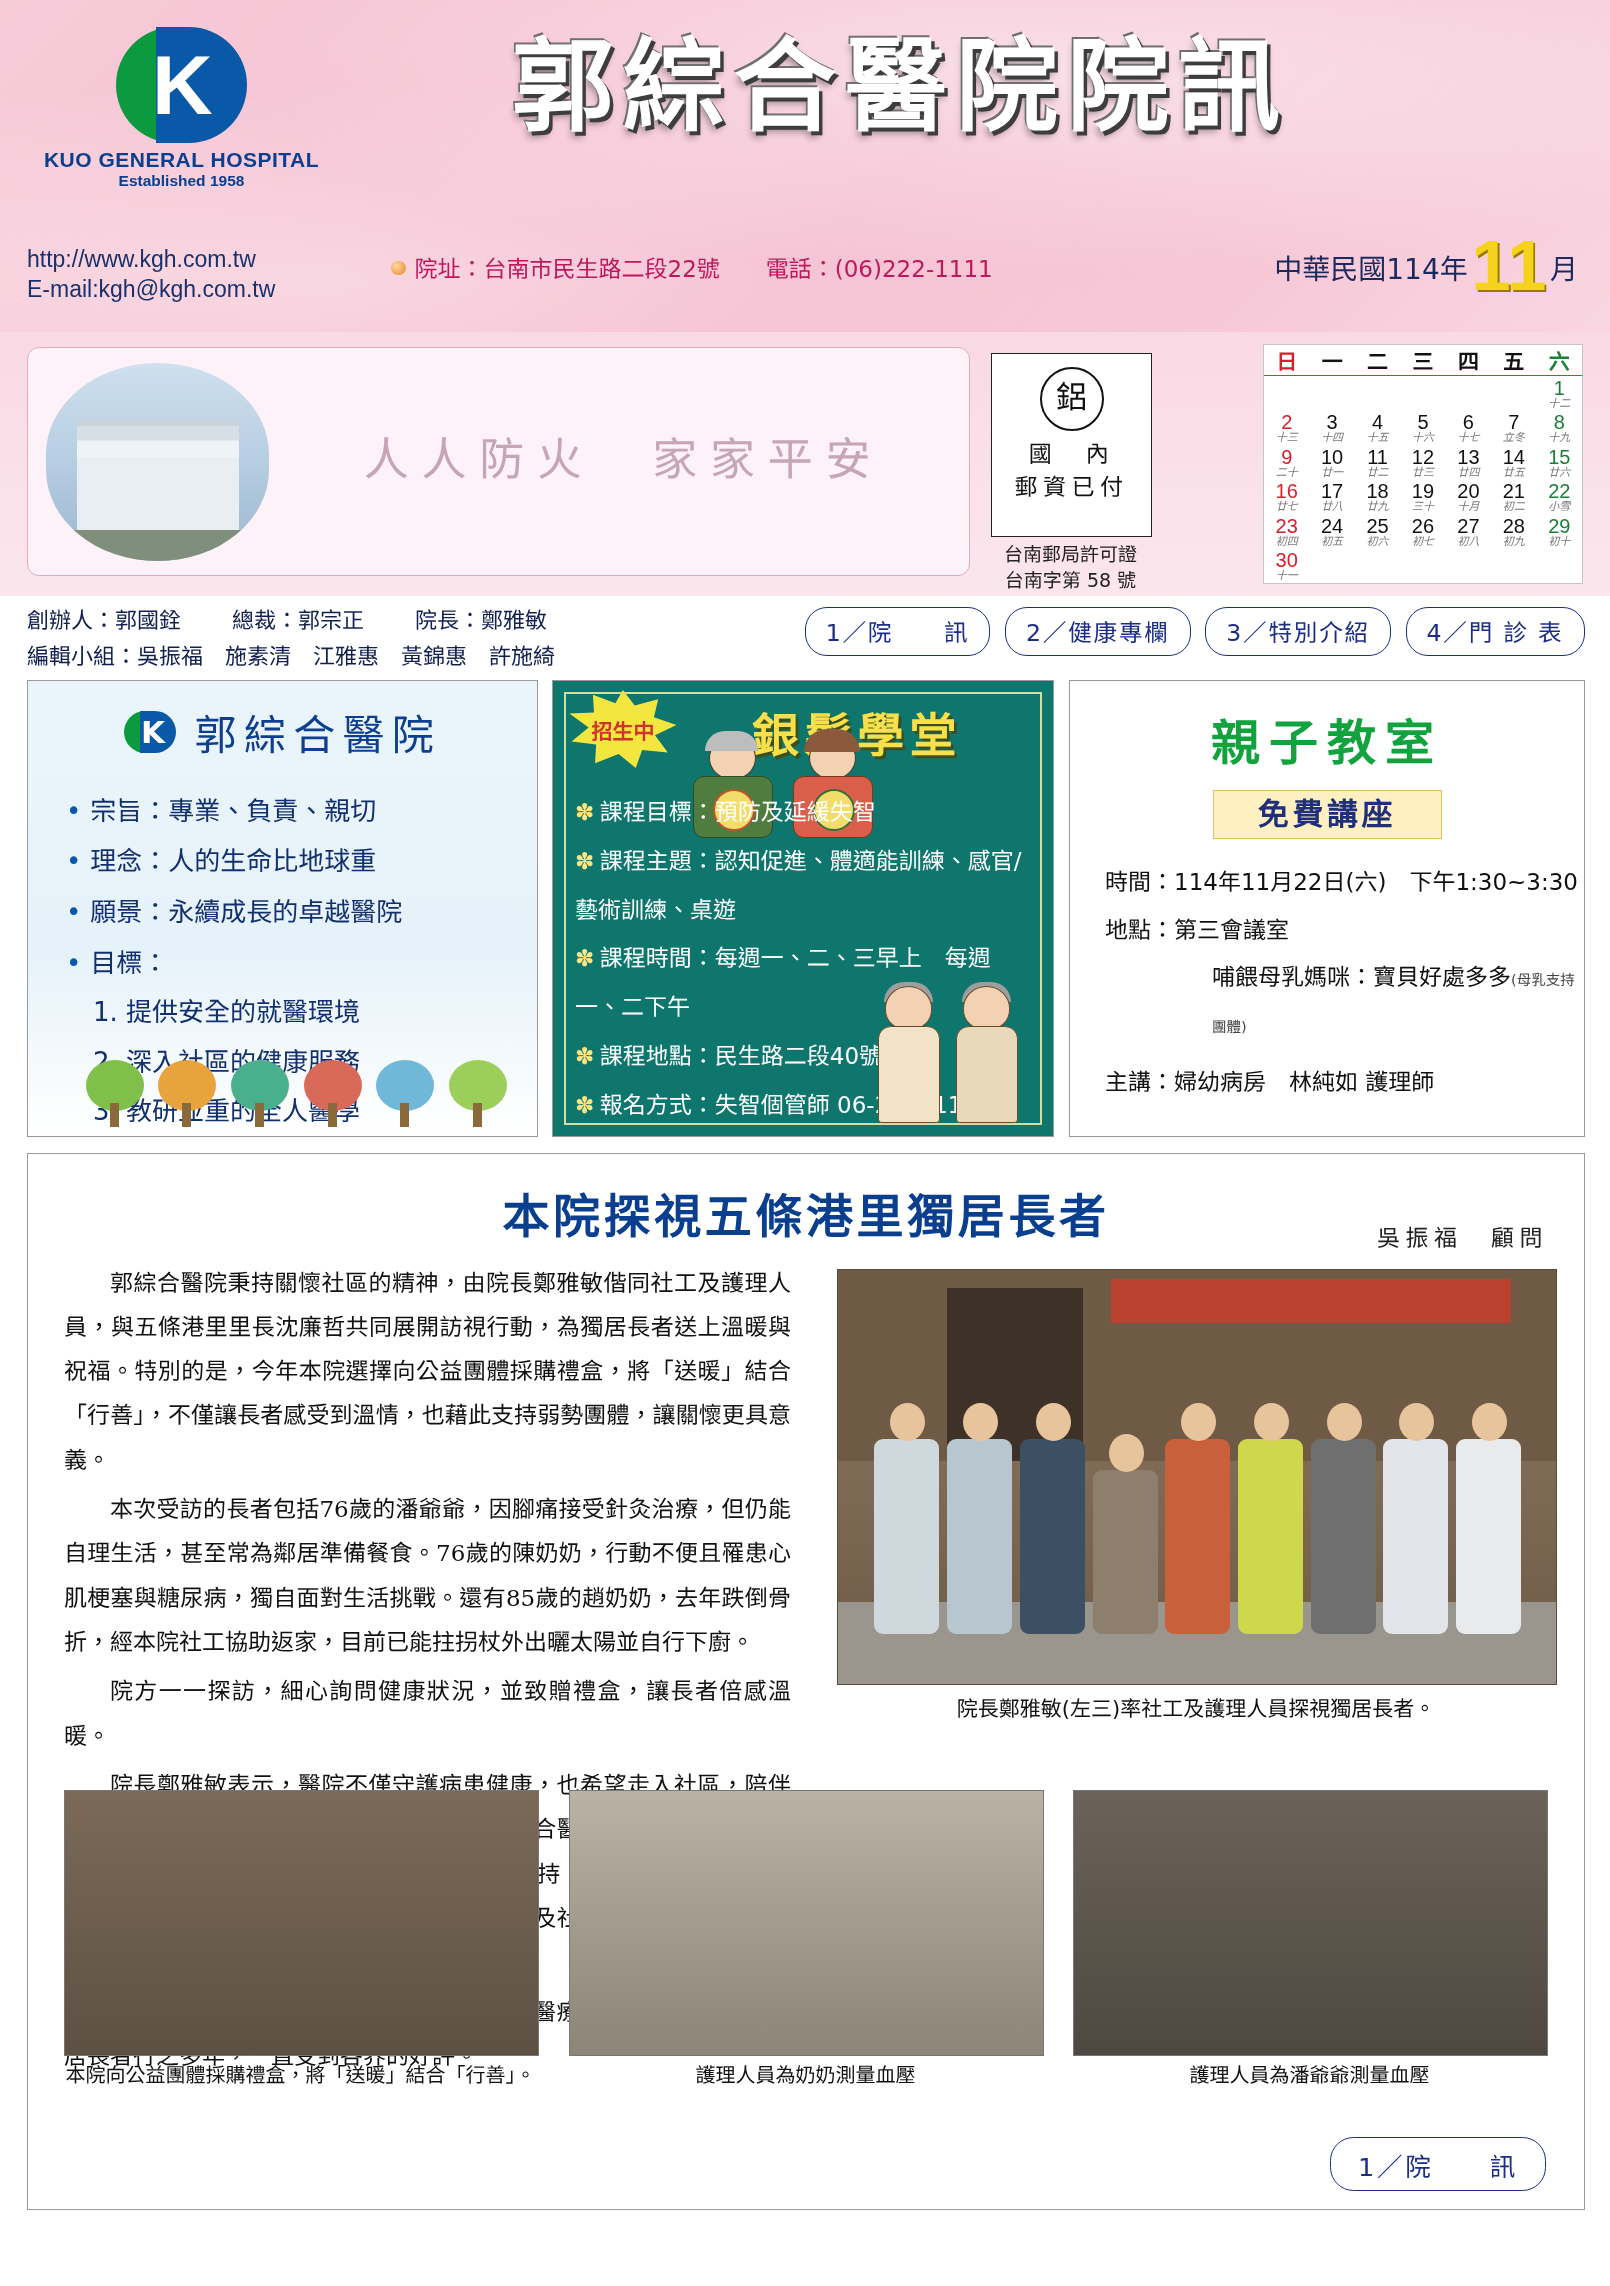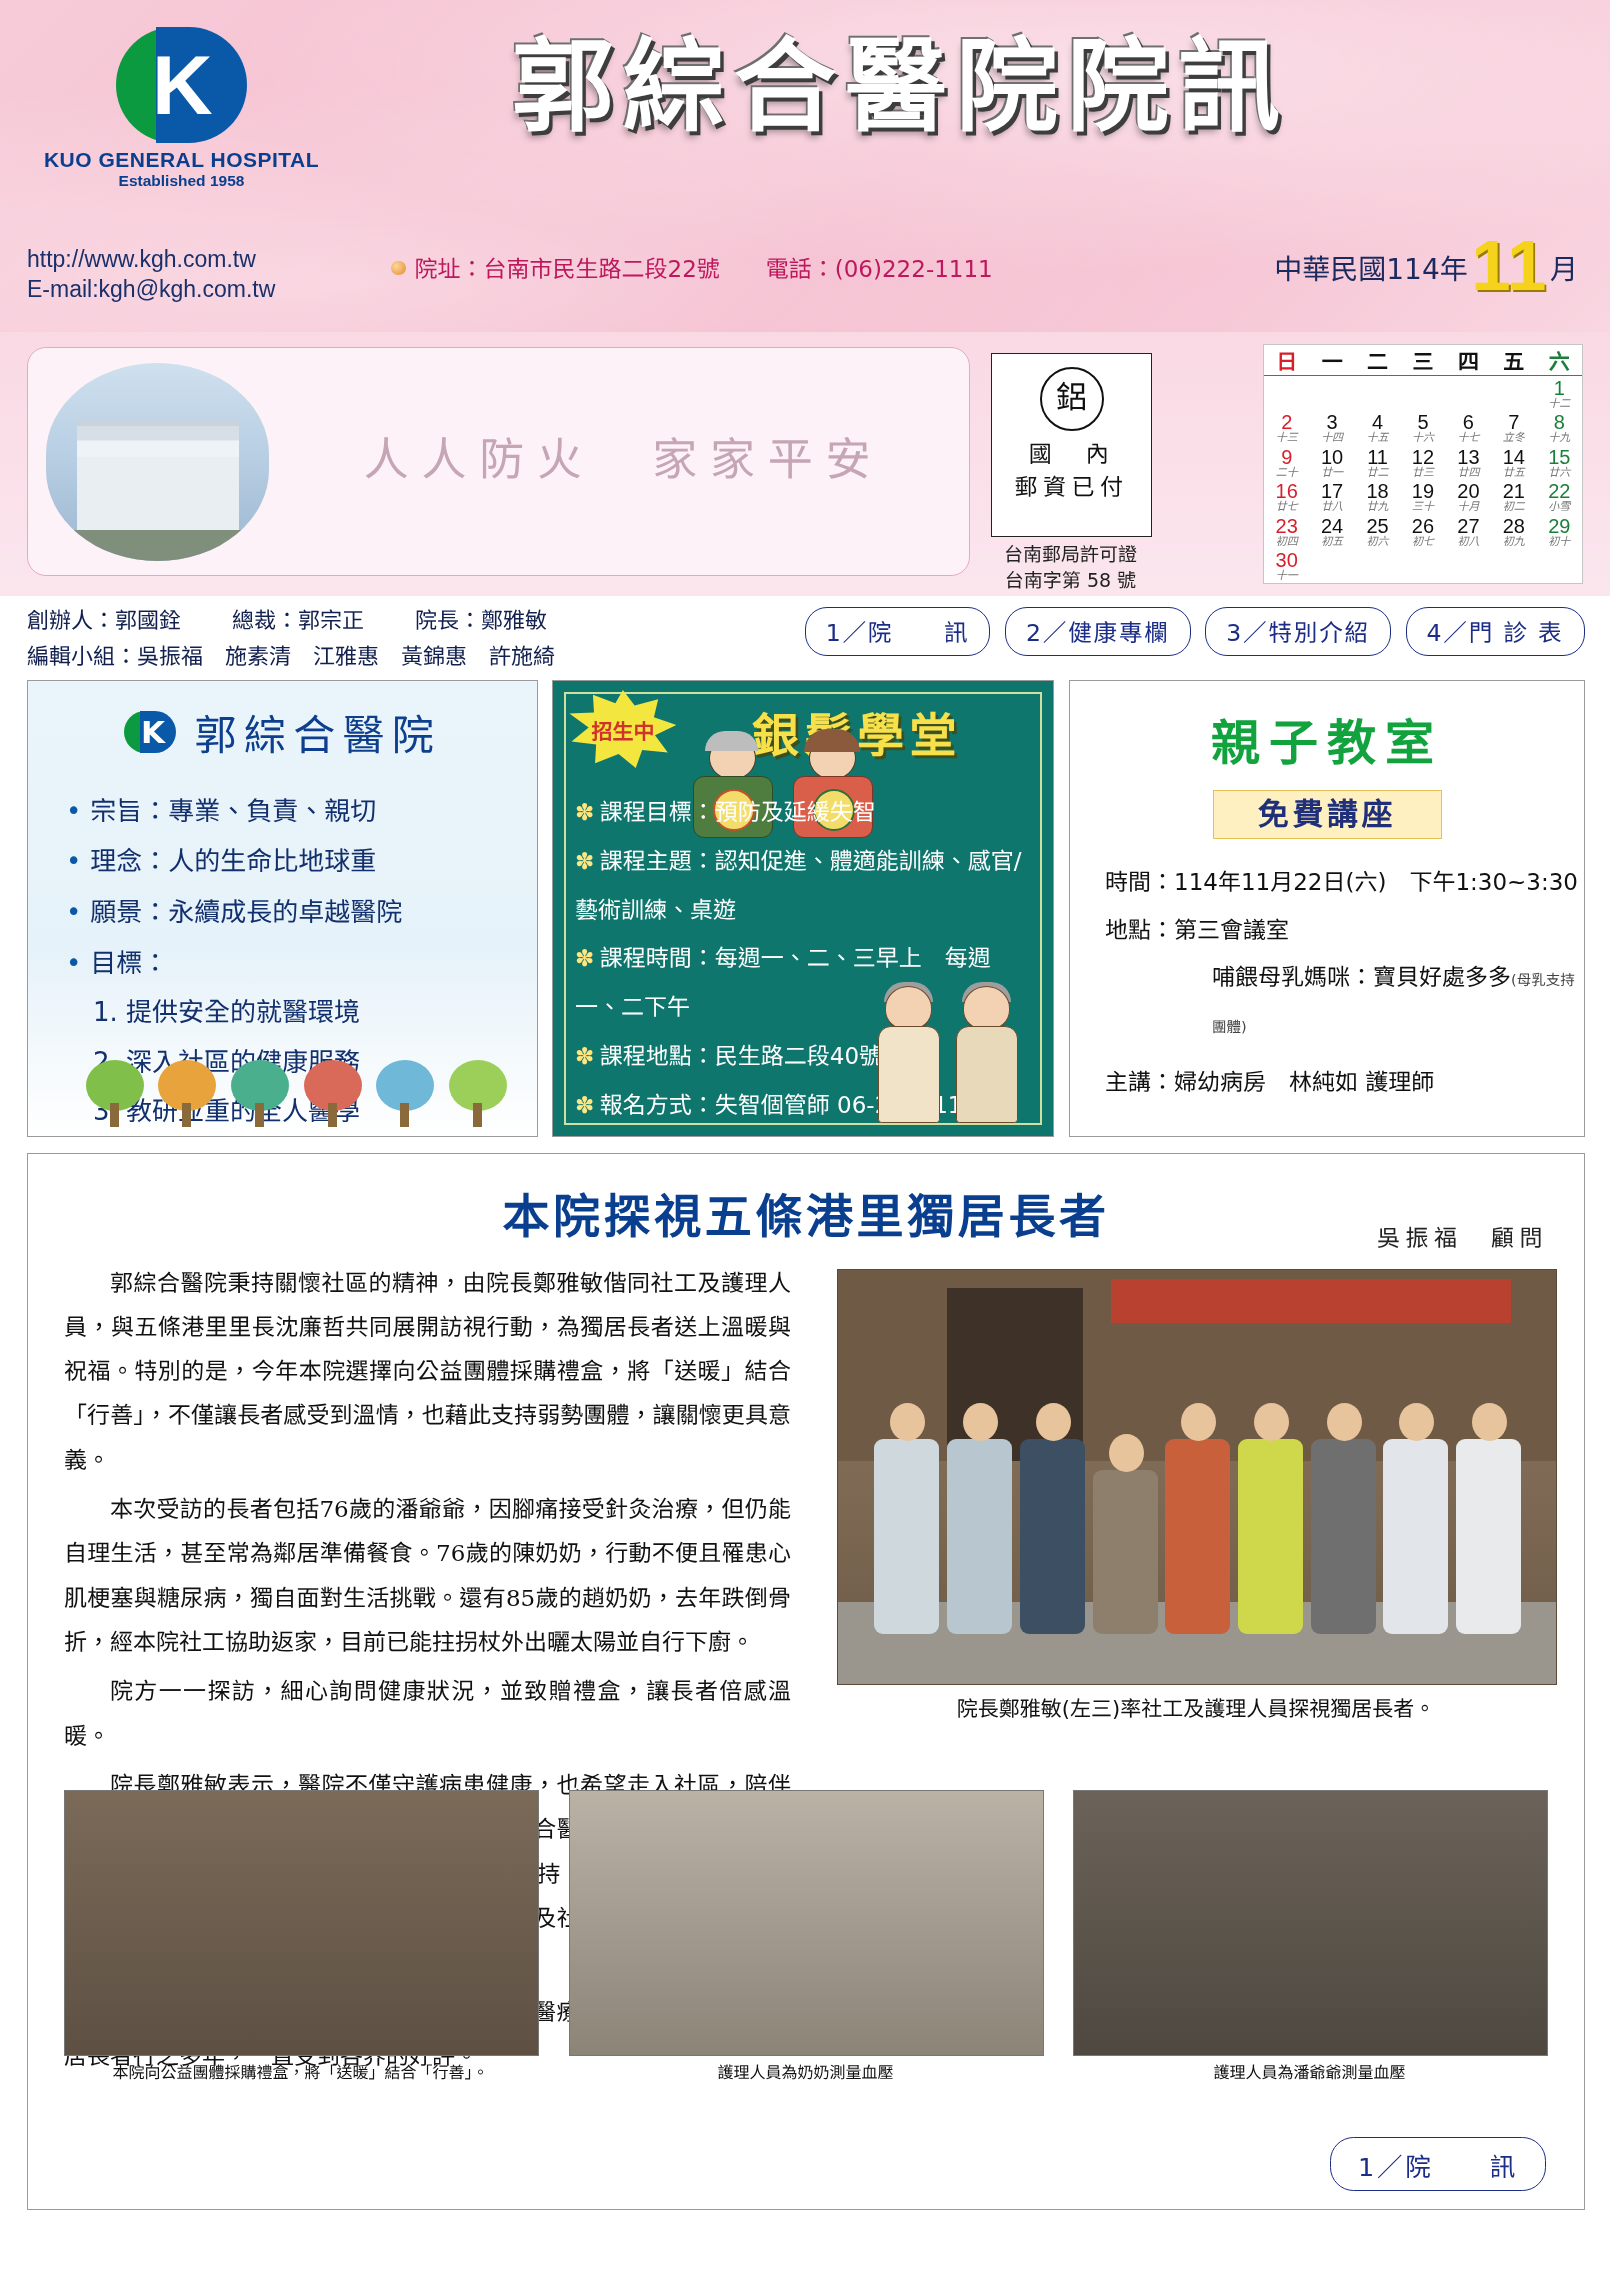--- a/index.html
+++ b/index.html
@@ -62,21 +62,21 @@
   .date-big{
     color:#f5d21c;font-size:71px;font-weight:bold;line-height:.8;
     font-family:"Liberation Sans",sans-serif;
     text-shadow:1.8px 1.8px 0 #9a7a00;vertical-align:-11px;margin:0 3.6px;
   }
   
   .bannerbar{position:absolute;left:0;top:332px;width:1610px;height:264px;
     background:linear-gradient(180deg,#f9d9e4 0%,#fbe6ee 100%);}
   .photo-card{
     position:absolute;left:27px;top:347px;width:941px;height:227px;
-    background:#fdf2f7;border:1.8px solid #e8a8c2;border-radius:19px;
+    background:#fdf2f7;border:1.8px solid #e8a8c2;border-radius:12px;
   }
   .bldg{
     position:absolute;left:18px;top:14.5px;width:223px;height:198px;border-radius:50%/46%;
     background:linear-gradient(180deg,#cfe0ee 0%,#b9cfe4 45%,#9bb7cf 100%);
     overflow:hidden;
   }
   .bldg:before{
     content:"";position:absolute;left:31px;top:56px;width:162px;height:118px;
     background:#e9eef3;border-top:7.3px solid #c8d3dc;
     box-shadow:inset 0 14.5px 0 #d7dfe6, inset 0 31px 0 #eef3f7;
@@ -207,21 +207,21 @@
   .pp{position:absolute;bottom:64px;width:65px;height:195px;border-radius:9px;}
   .pp:before{content:"";position:absolute;left:16.4px;top:-36px;width:35px;height:38px;border-radius:50%;background:#e7c49c;}
   .art-cap{
     position:absolute;left:809px;top:538px;width:718px;text-align:center;font-size:21px;color:#111;
   }
   .thumbs{position:absolute;left:36px;top:636px;width:1482px;height:309px;}
   .th{position:absolute;top:0;width:473px;height:264px;border:0.9px solid #777;overflow:hidden;}
   .th1{left:0;background:linear-gradient(180deg,#7b6a58 0%,#5d5043 100%);}
   .th2{left:505px;background:linear-gradient(180deg,#b9b2a5 0%,#8d8478 100%);}
   .th3{left:1009px;background:linear-gradient(180deg,#6b6359 0%,#4e4840 100%);}
-  .th-cap{position:absolute;top:269px;width:473px;text-align:center;font-size:16px;color:#111;}
+  .th-cap{position:absolute;top:269px;width:473px;text-align:center;font-size:20px;color:#111;}
   .tc1{left:0;}.tc2{left:505px;}.tc3{left:1009px;}
   .pagetag{
     position:absolute;right:38px;bottom:18px;border:1.8px solid #1b2d86;border-radius:23.6px;
     color:#1b2d86;font-size:25.5px;padding:7.3px 27px;letter-spacing:2.7px;background:#fff;
   }
 </style>
 </head>
 <body>
 
 <div class="masthead"></div>

